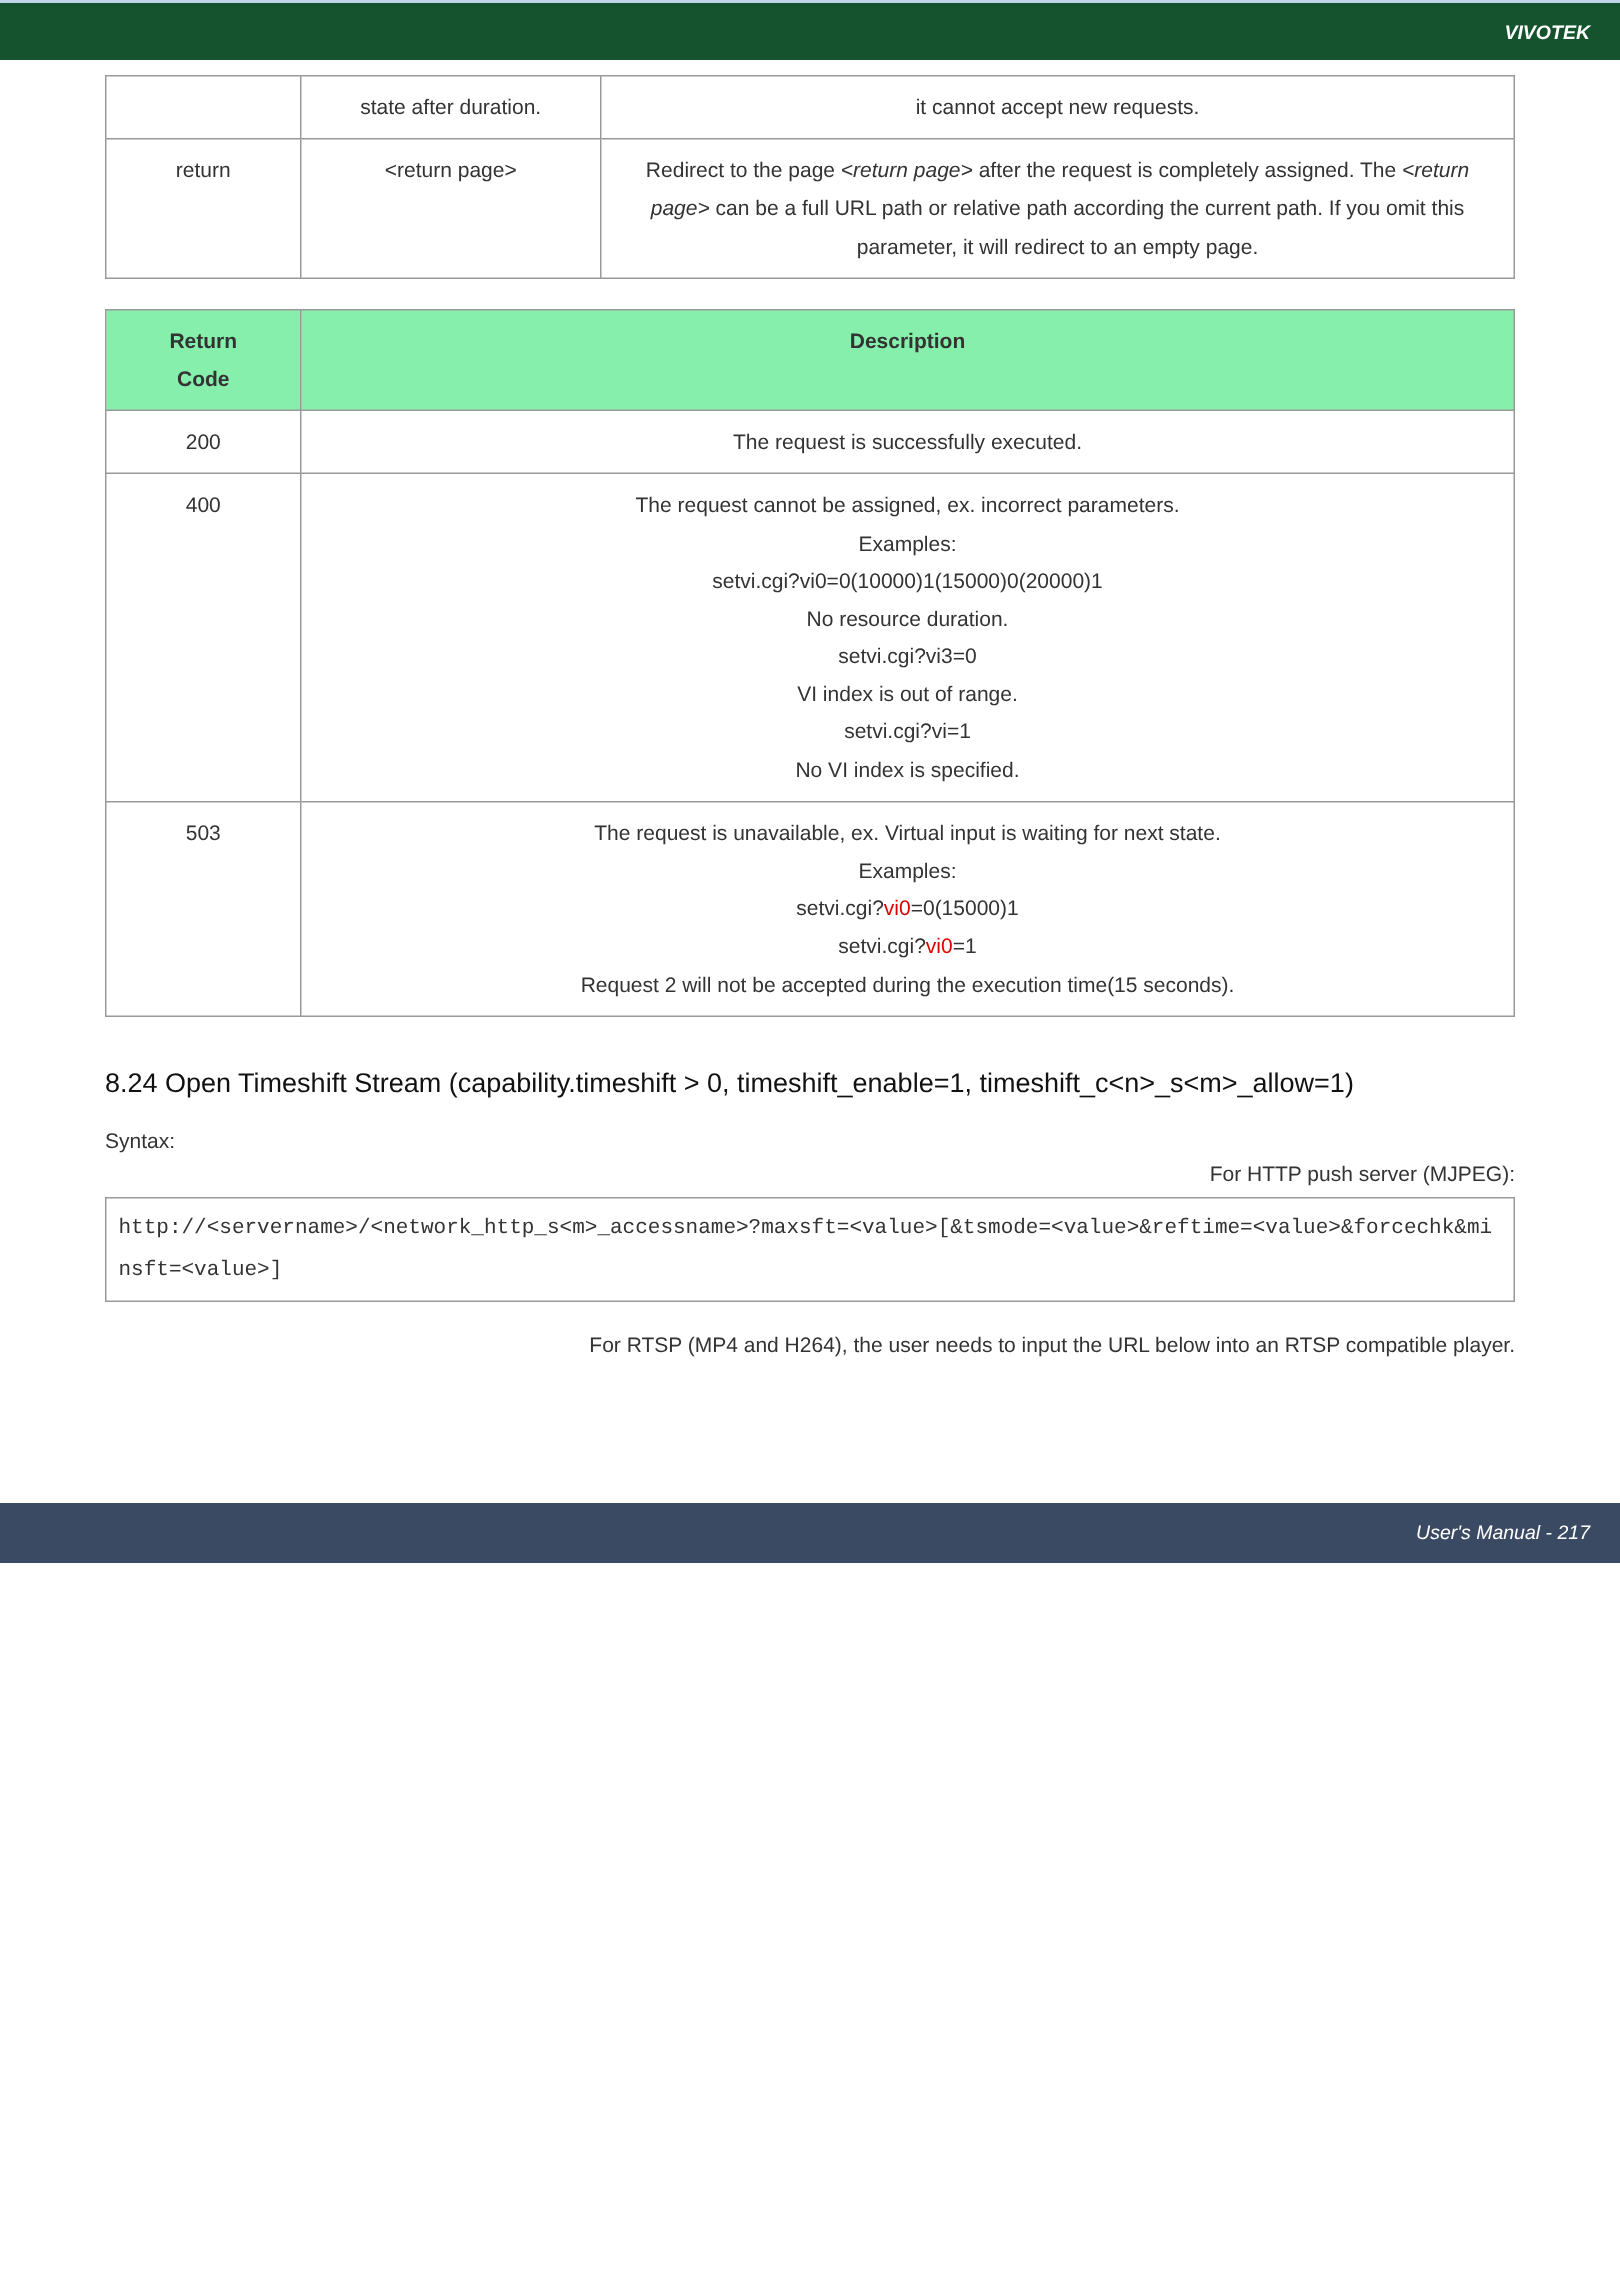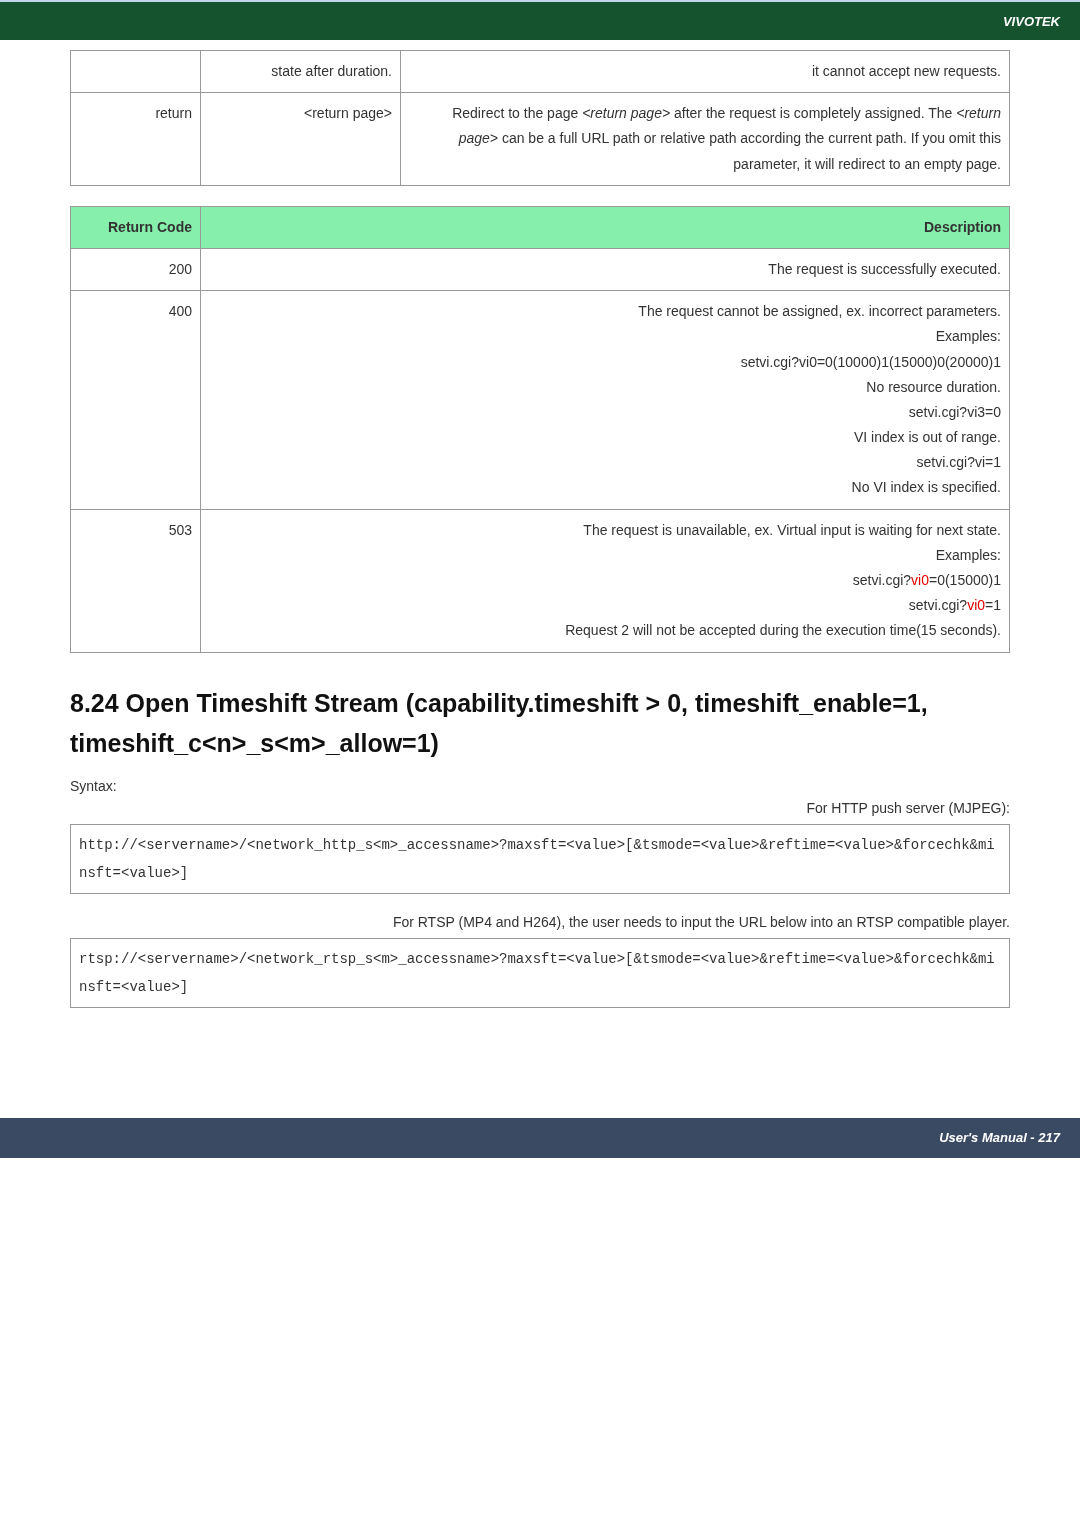--- a/index.html
+++ b/index.html
@@ -26,36 +26,36 @@
   .content {
     padding: 10px 70px 20px 70px;
   }
   table.doc-table {
     width: 100%;
     border-collapse: collapse;
     margin-bottom: 20px;
   }
   table.doc-table th, table.doc-table td {
     border: 1px solid #999;
-    padding: 8px 8px;
-    text-align: right;
+    padding: 8px 28px;
+    text-align: center;
     vertical-align: top;
     font-size: 14px;
     line-height: 1.8;
   }
   table.doc-table th {
     background: #86efac;
     font-weight: bold;
   }
   .col-left { width: 130px; }
   .col-mid { width: 200px; }
   .red { color: #e00000; }
   h2.section-title {
-    font-size: 25px;
-    font-weight: bold;
+    font-size: 18px;
+    font-weight: normal;
     margin-top: 30px;
     margin-bottom: 15px;
     line-height: 1.6;
     color: #111;
   }
   p.note {
     font-size: 14px;
     margin-bottom: 25px;
   }
   p.note b { font-weight: bold; }
@@ -81,21 +81,20 @@
     background: #3a4a63;
     color: #fff;
     height: 40px;
     display: flex;
     align-items: center;
     justify-content: flex-end;
     padding-right: 20px;
     font-style: italic;
     font-size: 13px;
     margin-top: 70px;
-    font-weight: bold;
   }
 </style>
 </head>
 <body>
 
 <div class="header-bar">
   <span>VIVOTEK</span>
 </div>
 
 <div class="content">
@@ -156,20 +155,19 @@
   <h2 class="section-title">8.24 Open Timeshift Stream (capability.timeshift &gt; 0, timeshift_enable=1, timeshift_c&lt;n&gt;_s&lt;m&gt;_allow=1)</h2>
 
 
   <div class="syntax-label">Syntax:</div>
   <div class="plain-line">For HTTP push server (MJPEG):</div>
 
   <div class="code-box">http://&lt;servername&gt;/&lt;network_http_s&lt;m&gt;_accessname&gt;?maxsft=&lt;value&gt;[&amp;tsmode=&lt;value&gt;&amp;reftime=&lt;value&gt;&amp;forcechk&amp;minsft=&lt;value&gt;]</div>
 
   <div class="plain-line">For RTSP (MP4 and H264), the user needs to input the URL below into an RTSP compatible player.</div>
 
-  <div class="code-box">rtsp://&lt;servername&gt;/&lt;network_rtsp_s&lt;m&gt;_accessname&gt;?maxsft=&lt;value&gt;[&amp;tsmode=&lt;value&gt;&amp;reftime=&lt;value&gt;&amp;forcechk&amp;minsft=&lt;value&gt;]</div>
 
 
 </div>
 
 <div class="footer-bar">
   <span>User's Manual - 217</span>
 </div>
 
 </body></html>

